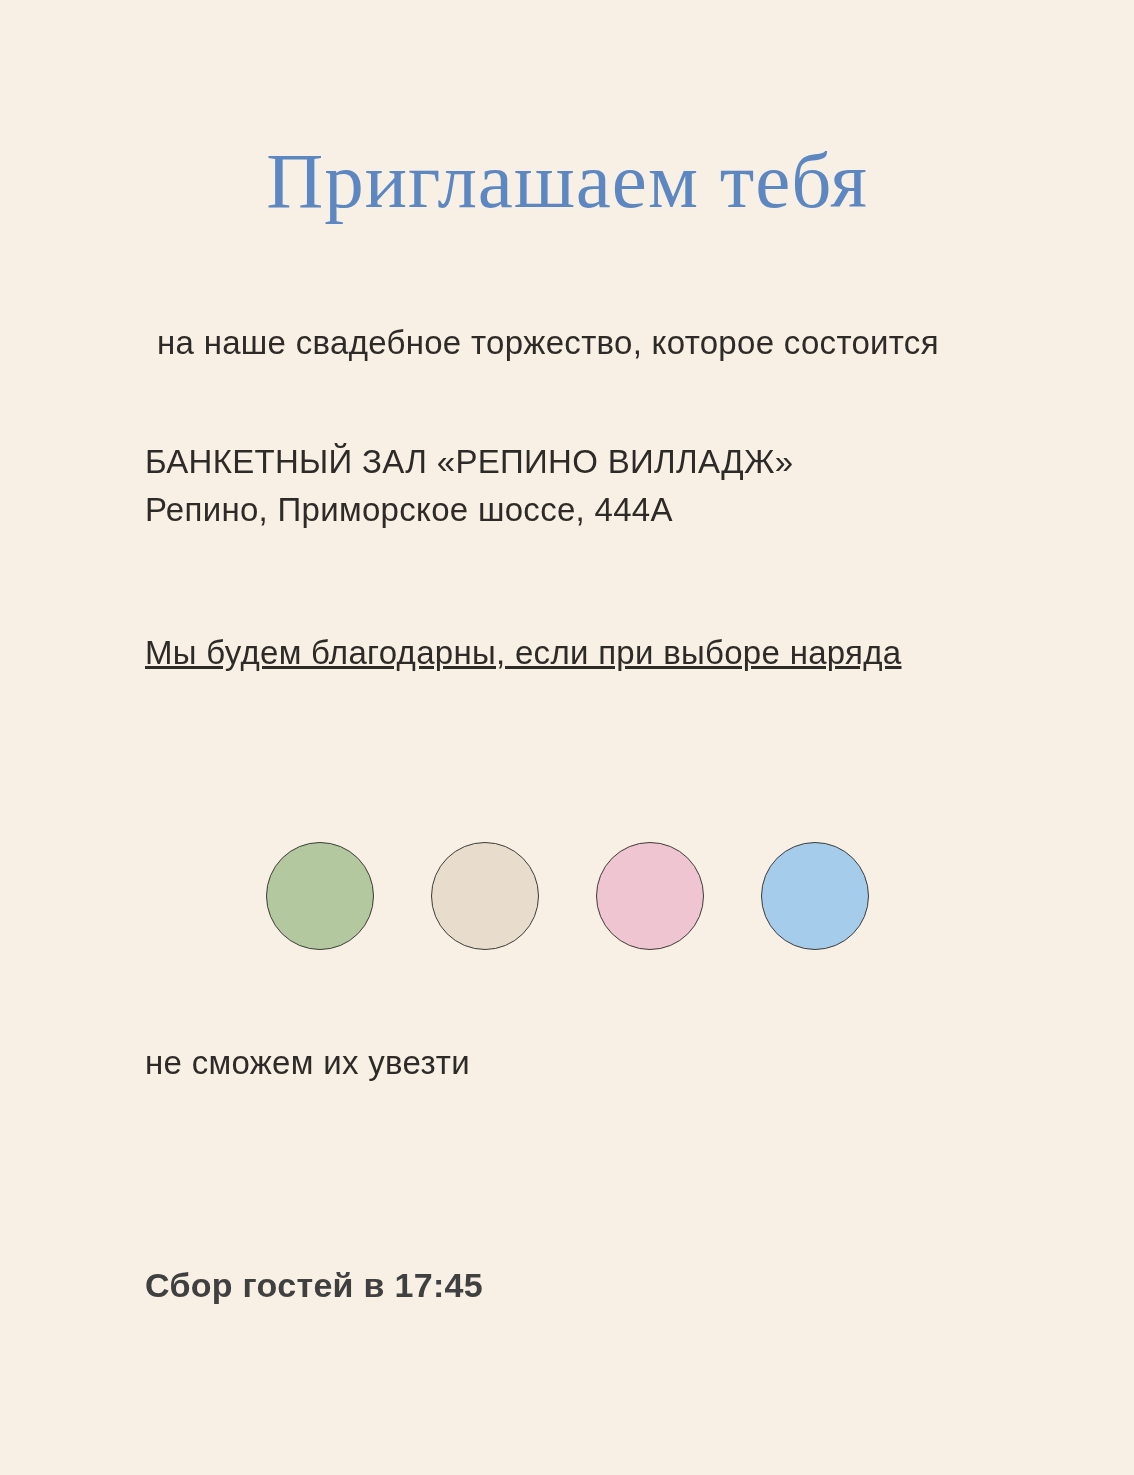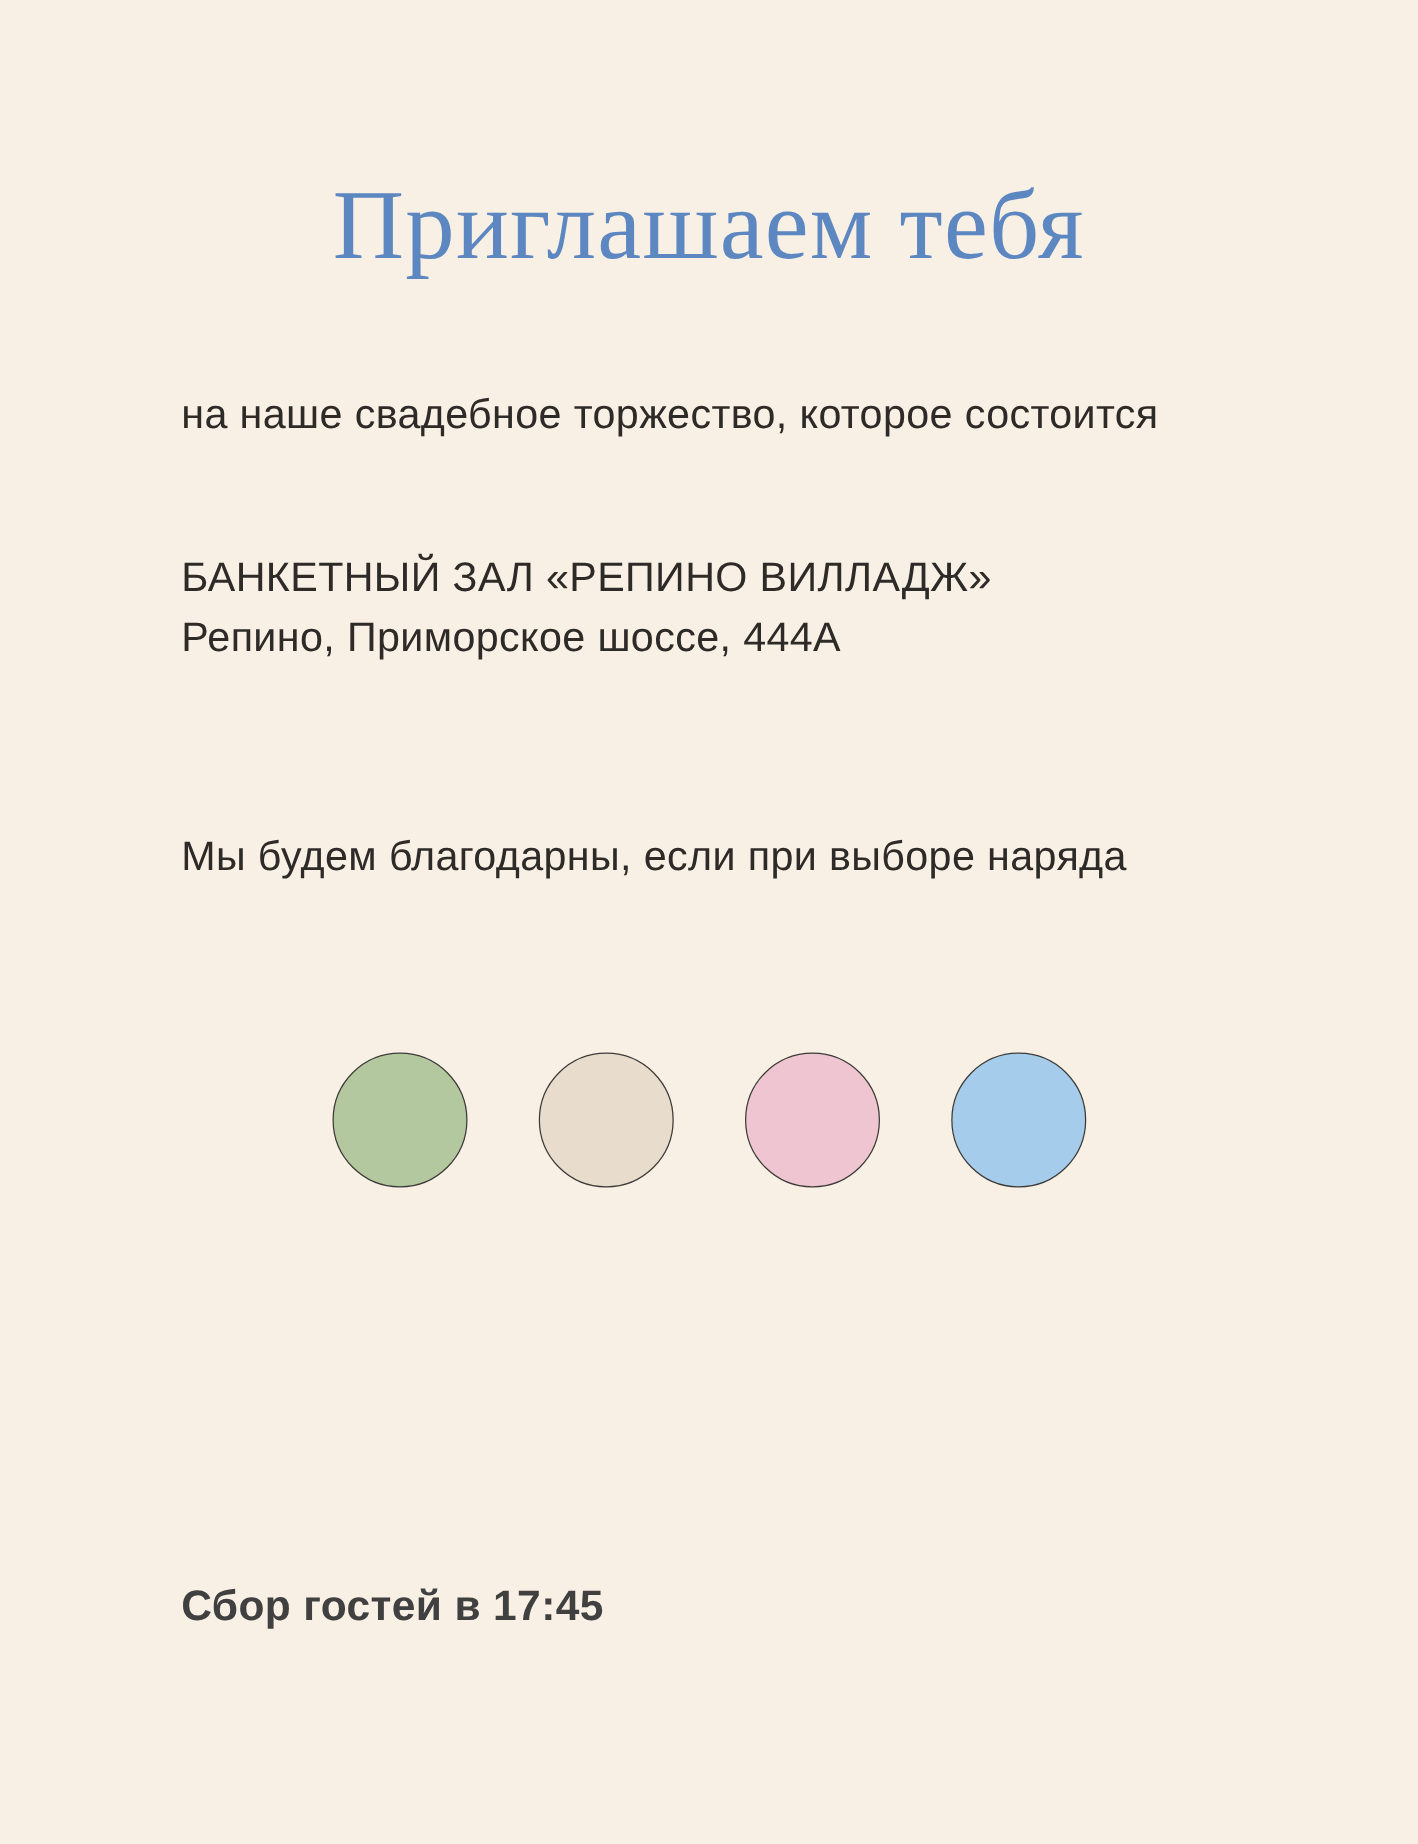--- a/index.html
+++ b/index.html
@@ -30,41 +30,41 @@
     font-weight: 400;
     font-size: 79px;
     line-height: 1.1;
     letter-spacing: 1px;
     color: #5d87c1;
   }
   .intro {
     position: absolute;
     top: 307px;
     left: 145px;
-    margin: 0;
+    margin: 12px;
     font-size: 33px;
     line-height: 1.45;
     letter-spacing: 0.3px;
   }
   .event {
     position: absolute;
     top: 438px;
     left: 145px;
     font-size: 33px;
     line-height: 48px;
     letter-spacing: 0.3px;
   }
   .para {
     position: absolute;
     left: 145px;
     font-size: 33px;
     line-height: 50px;
     letter-spacing: 0.3px;
   }
-  .dress-code { top: 660px; }
+  .dress-code { top: 628px; text-decoration: underline; }
   .gift-note  { top: 1038px; }
   .palette {
     position: absolute;
     top: 842px;
     left: 0;
     width: 100%;
     display: flex;
     justify-content: center;
     gap: 57px;
   }
@@ -105,17 +105,18 @@
   </div>
 
   <div class="palette">
     <div class="swatch" style="background-color: rgb(180, 200, 159);"></div>
     <div class="swatch" style="background-color: rgb(232, 221, 204);"></div>
     <div class="swatch" style="background-color: rgb(240, 197, 210);"></div>
     <div class="swatch" style="background-color: rgb(165, 205, 235);"></div>
   </div>
 
   <div class="para gift-note">
+    <div>не сможем их увезти</div>
   </div>
 
   <p class="gathering">Сбор гостей в 17:45</p>
 
 </div>
 
 </body></html>

